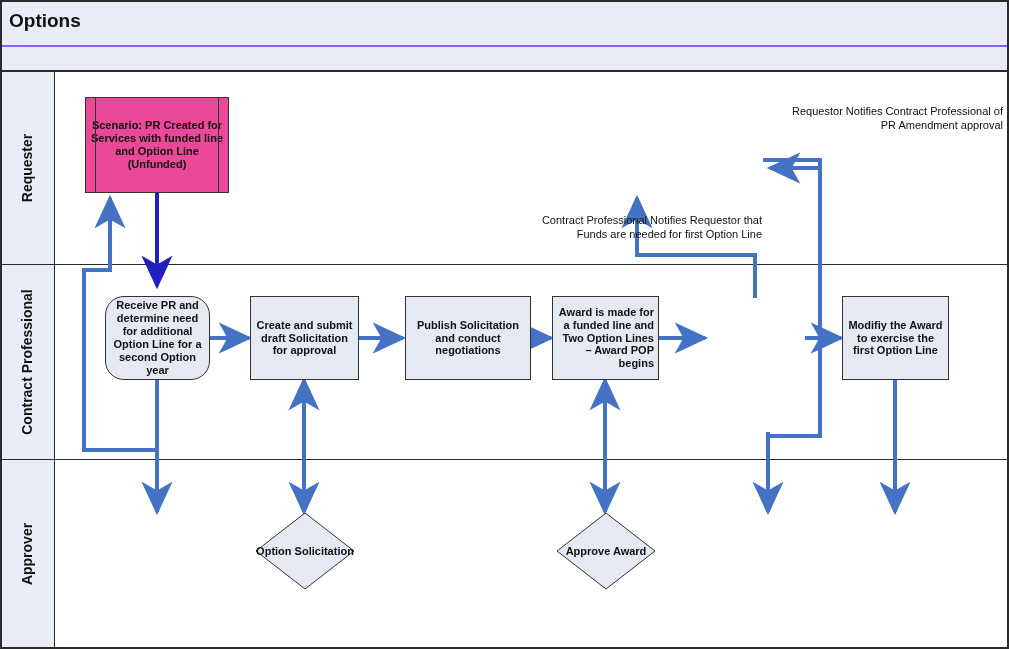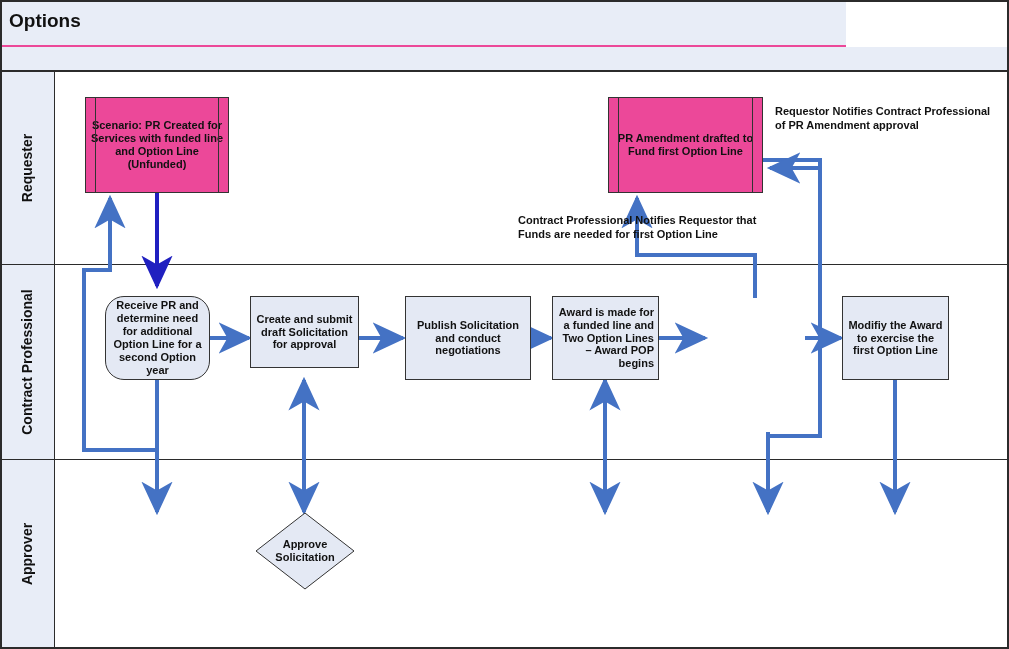--- a/index.html
+++ b/index.html
@@ -4,22 +4,22 @@
 <style>
   html,body{margin:0;padding:0;background:#ffffff;}
   body{font-family:"Liberation Sans",sans-serif;}
   #page{position:relative;width:1009px;height:649px;background:#ffffff;overflow:hidden;}
 
   
   .frame{position:absolute;left:0;top:0;width:1009px;height:649px;
          border:2px solid #2b2b2b;box-sizing:border-box;}
 
   
-  .hdr-title{position:absolute;left:0;top:0;width:846px;height:47px;
-             background:#e8edf7;border-bottom:2px solid #ec4899;box-sizing:border-box;}
+  .hdr-title{position:absolute;left:0;top:0;width:1009px;height:47px;
+             background:#e8edf7;border-bottom:2px solid #8b5cf6;box-sizing:border-box;}
   .hdr-title span{position:absolute;left:9px;top:10px;font-size:19px;font-weight:bold;color:#111;}
   .hdr-sub{position:absolute;left:0;top:47px;width:1009px;height:25px;
            background:#e8edf7;border-bottom:2px solid #2b2b2b;box-sizing:border-box;}
 
   
   .lane{position:absolute;left:0;width:1009px;box-sizing:border-box;
         border-bottom:1px solid #2b2b2b;}
   .lane-hdr{position:absolute;left:0;top:0;width:55px;height:100%;
             background:#e8edf7;border-right:1px solid #2b2b2b;box-sizing:border-box;}
   .lane-hdr-label{position:absolute;left:50%;top:50%;
@@ -37,21 +37,21 @@
         width:1px;background:#333;}
   .predef:before{left:9px;} .predef:after{right:9px;}
 
   .diamond{position:absolute;z-index:6;}
   .diamond .dshape{position:absolute;left:0;top:0;width:100%;height:100%;}
   .diamond .dtxt{position:absolute;left:0;top:0;width:100%;height:100%;
         display:flex;align-items:center;justify-content:center;text-align:center;
         font-size:11px;font-weight:bold;color:#111;line-height:1.18;}
 
   
-  .anno{position:absolute;text-align:left;font-size:11px;font-weight:bold;
+  .anno{position:absolute;text-align:right;font-size:11px;font-weight:normal;
         color:#111;line-height:1.3;z-index:7;}
 
   
   .conn{position:absolute;left:0;top:0;width:1009px;height:649px;z-index:4;
         pointer-events:none;}
 </style>
 </head>
 <body>
 
 <div id="page">
@@ -134,37 +134,34 @@
     <g stroke="#4472c4" stroke-width="4" fill="none">
       <path d="M820,168 L820,168"></path>
       <path d="M818,168 L770,168" marker-end="url(#ah)" transform="translate(0,0)"></path>
     </g>
   </svg>
 
   <div class="node predef" style="left:85px;top:97px;width:144px;height:96px;">
     <span>Scenario:  PR Created for Services with funded line and Option Line (Unfunded)</span>
   </div>
 
-  <div class="node predef" style="left:608px;top:97px;width:155px;height:96px;">
-    <span>PR Amendment drafted to Fund first Option Line</span>
-  </div>
 
   <div class="anno" style="left:775px;top:104px;width:228px;">
     <span>Requestor Notifies Contract Professional of PR Amendment approval</span>
   </div>
 
   <div class="anno" style="left:518px;top:213px;width:244px;">
     <span>Contract Professional Notifies Requestor that Funds are needed for first Option Line</span>
   </div>
 
   <div class="node proc" style="left:105px;top:296px;width:105px;height:84px;border-radius:19px;">
     <span>Receive PR and determine need for additional Option Line for a second Option year</span>
   </div>
 
-  <div class="node proc" style="left:250px;top:296px;width:109px;height:72px;">
+  <div class="node proc" style="left:250px;top:296px;width:109px;height:84px;">
     <span>Create and submit draft Solicitation for approval</span>
   </div>
 
   <div class="node proc" style="left:405px;top:296px;width:126px;height:84px;">
     <span>Publish Solicitation and conduct negotiations</span>
   </div>
 
   <div class="node proc" style="left:552px;top:296px;width:107px;height:84px;text-align:right;">
     <span>Award is made for a funded line and Two Option Lines – Award POP begins</span>
   </div>
@@ -172,20 +169,26 @@
 
   <div class="node proc" style="left:842px;top:296px;width:107px;height:84px;">
     <span>Modifiy the Award to exercise the first Option Line</span>
   </div>
 
 
   <div class="diamond" style="left:255px;top:512px;width:100px;height:78px;">
     <svg class="dshape" viewBox="0 0 100 78" preserveAspectRatio="none">
       <polygon points="50,1 99,39 50,77 1,39" fill="#e4e9f4" stroke="#333" stroke-width="1"></polygon>
     </svg>
-    <div class="dtxt">Approve Solicitation</div>
+    <div class="dtxt">Option Solicitation</div>
   </div>
 
+  <div class="diamond" style="left:556px;top:512px;width:100px;height:78px;">
+    <svg class="dshape" viewBox="0 0 100 78" preserveAspectRatio="none">
+      <polygon points="50,1 99,39 50,77 1,39" fill="#e4e9f4" stroke="#333" stroke-width="1"></polygon>
+    </svg>
+    <div class="dtxt">Approve Award</div>
+  </div>
 
 
 
   <div class="frame"></div>
 </div>
 
 </body></html>

